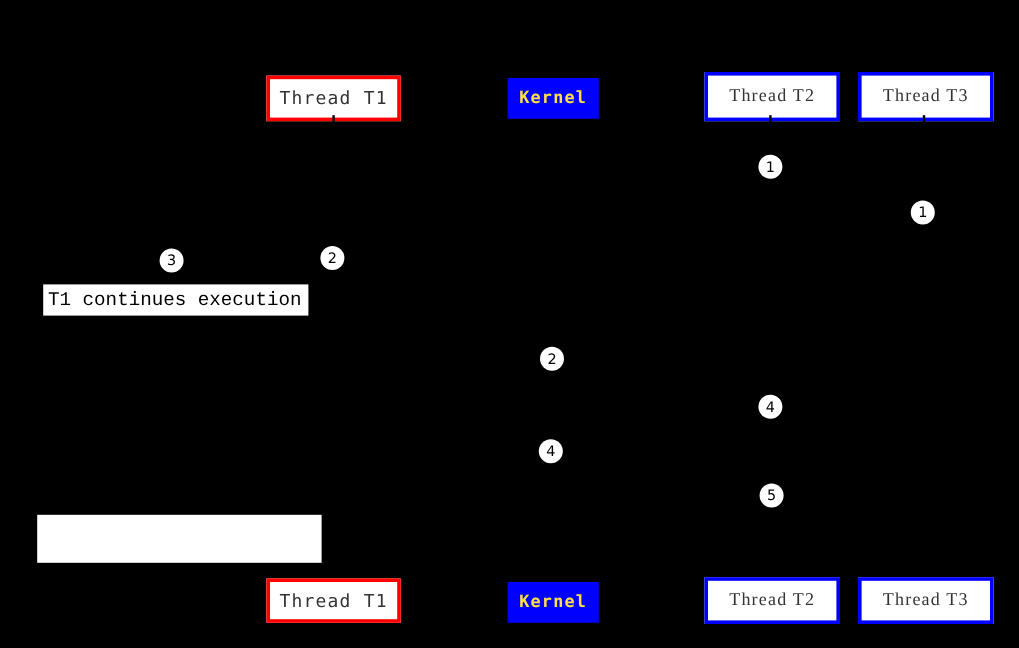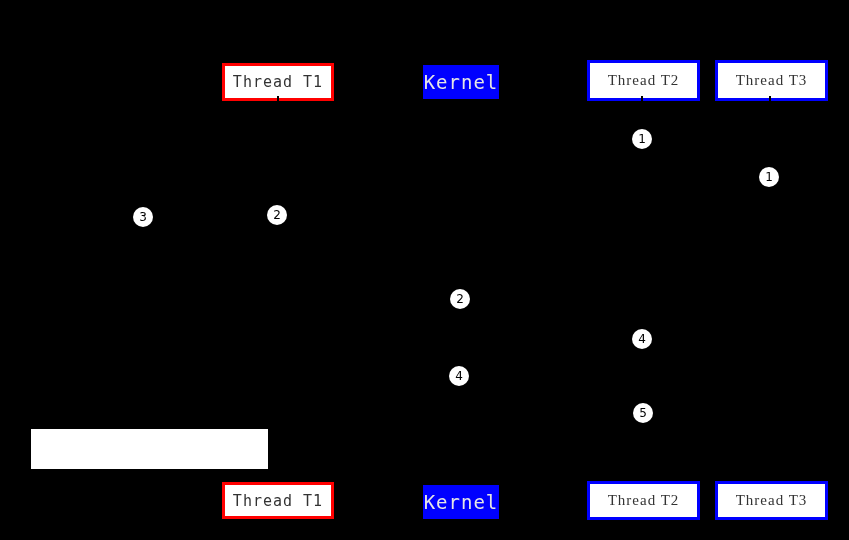--- a/index.html
+++ b/index.html
@@ -24,23 +24,24 @@
     background: #ffffff;
     color: #333333;
     font-size: 15px;
     letter-spacing: 1px;
     white-space: nowrap;
   }
   .box.red-border  { border: 3px solid #ff0000; }
   .box.blue-border { border: 3px solid #0000ff; font-family: Liberation Serif, serif; }
   .box.kernel {
     background: #0000ff;
-    color: #e5e5e5;
+    color: #fde047;
     border: none;
-    font-size: 19px;
+    font-size: 14px;
+    font-weight: bold;
   }
   .marker {
     position: absolute;
     width: 20px;
     height: 20px;
     border-radius: 50%;
     background: #ffffff;
     color: #000000;
     display: flex;
     align-items: center;
@@ -115,20 +116,23 @@
   <div class="marker" style="left:632px; top:329px;">
     <span>4</span>
   </div>
   <div class="marker" style="left:449px; top:366px;">
     <span>4</span>
   </div>
   <div class="marker" style="left:633px; top:403px;">
     <span>5</span>
   </div>
 
+  <div class="annotation" style="left:36px; top:237px; width:221px; height:26px;">
+    <span>T1 continues execution</span>
+  </div>
 
   <div class="blankbox" style="left:31px; top:429px; width:237px; height:40px;"></div>
 
   <div class="box red-border" style="left:222px; top:482px; width:112px; height:37px;">
     <span>Thread T1</span>
   </div>
   <div class="box kernel" style="left:423px; top:485px; width:76px; height:34px;">
     <span>Kernel</span>
   </div>
   <div class="box blue-border" style="left:587px; top:481px; width:113px; height:39px;">

